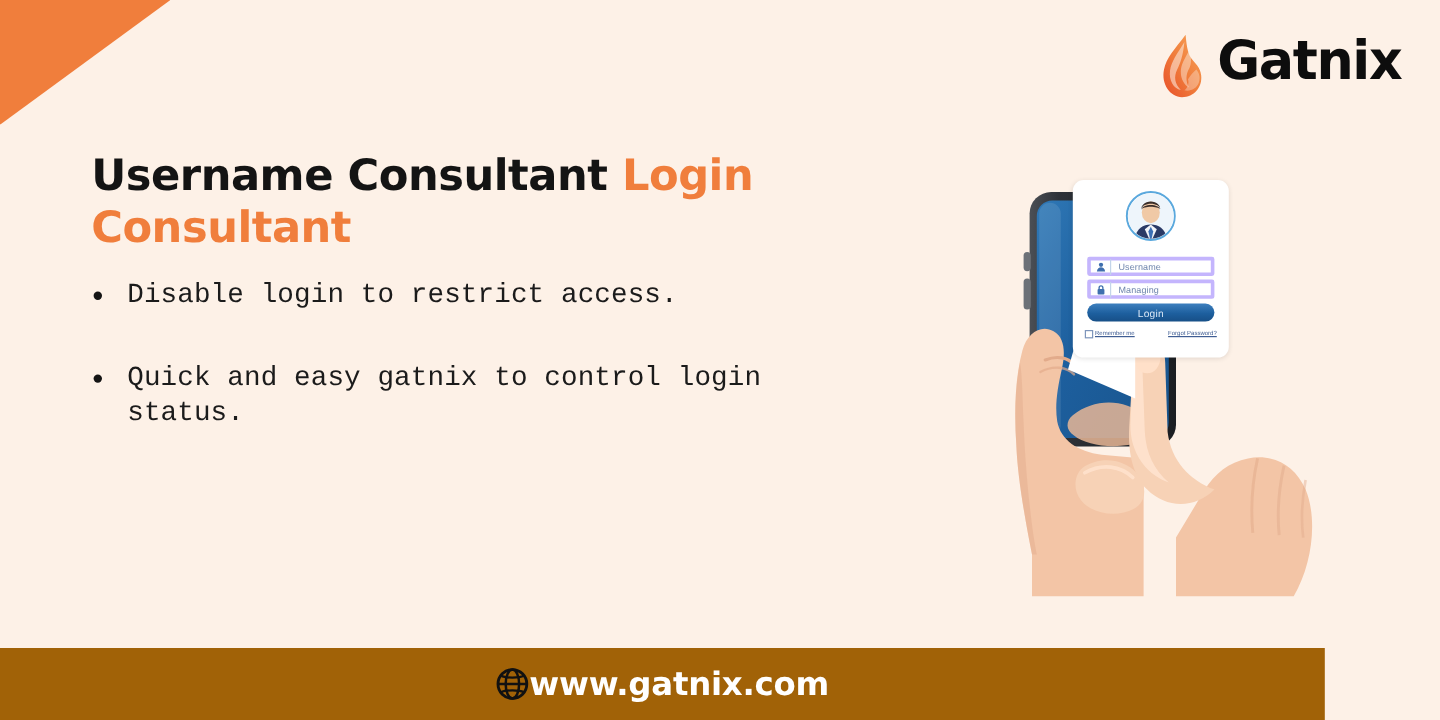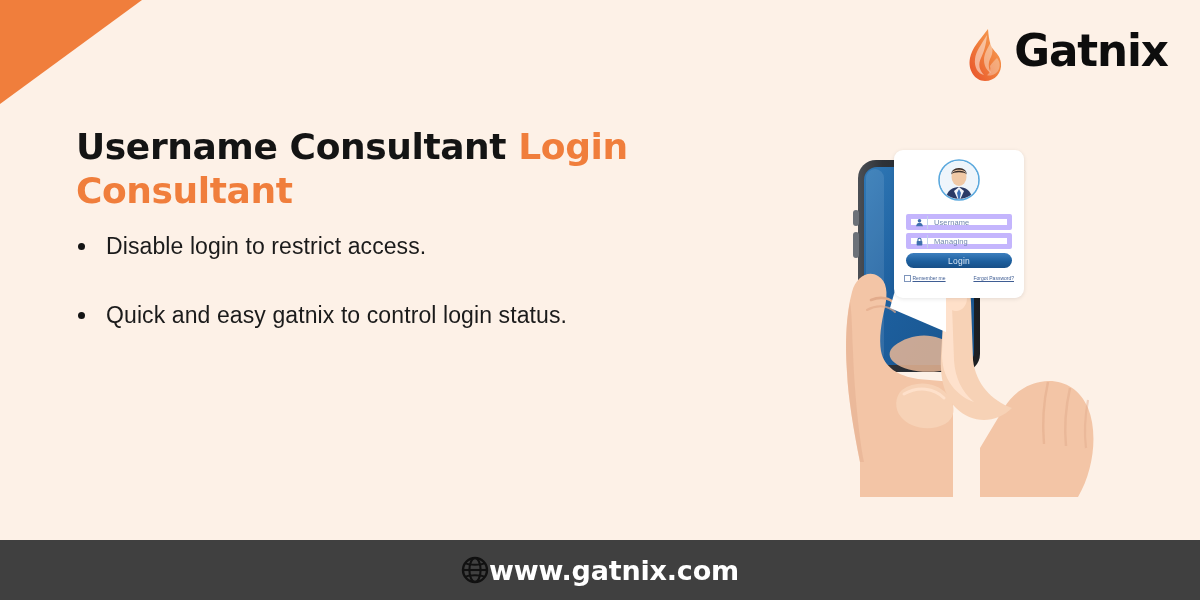--- a/index.html
+++ b/index.html
@@ -42,20 +42,21 @@
 
   
   .bullets{
     position:absolute;left:74px;top:232px;width:660px;
     list-style:none;margin:0;padding:0;
   }
   .bullets li{
     position:relative;padding-left:32px;margin-bottom:40px;
     font-size:23px;color:#1b1b1b;line-height:1.25;
     letter-spacing:.1px;
+    font-family:Liberation Mono, monospace;
   }
   .bullets li:last-child{margin-bottom:0;}
   .bullets li::before{
     content:"";position:absolute;left:4px;top:11px;
     width:7px;height:7px;border-radius:50%;background:#141414;
   }
 
   
   .illustration{position:absolute;left:748px;top:132px;width:360px;height:365px;}
   .illustration svg{width:100%;height:100%;display:block;}
@@ -65,21 +66,21 @@
     position:absolute;left:894px;top:150px;width:130px;height:148px;
     background:#ffffff;border-radius:9px;
     box-shadow:0 1px 4px rgba(0,0,0,.10);
   }
   .card-avatar{
     position:absolute;left:50%;top:8px;transform:translateX(-50%);
     width:44px;height:44px;
   }
   .card-field{
     position:absolute;left:12px;width:106px;height:16px;
-    border:5px solid #c4b5fd;background:#fff;border-radius:2px;
+    border:3px solid #c4b5fd;background:#fff;border-radius:2px;
     display:flex;align-items:center;box-sizing:border-box;
   }
   .card-field.username{top:64px;}
   .card-field.password{top:83px;}
   .field-icon{
     width:16px;height:13px;flex:none;
     display:flex;align-items:center;justify-content:center;
     border-right:1px solid #c3d4ea;
   }
   .field-icon svg{width:9px;height:9px;display:block;}
@@ -103,22 +104,22 @@
     width:4.5px;height:4.5px;border:1px solid #7e95bb;background:#fff;flex:none;
   }
   .remember-text{font-size:5px;color:#4f6punch;}
   .remember-text,.forgot-text{
     font-size:5px;color:#3f5d93;text-decoration:underline;
     font-family:"Liberation Sans",sans-serif;white-space:nowrap;
   }
 
   
   .footer{
-    position:absolute;left:0;bottom:0;width:1200px;height:60px;
-    background:#404040;display:flex;align-items:center;justify-content:center;gap:0;
+    position:absolute;left:0;bottom:0;width:1104px;height:60px;
+    background:#a16207;display:flex;align-items:center;justify-content:center;gap:0;
   }
   .globe-icon{width:28px;height:28px;display:block;}
   .footer-text{
     font-size:27px;font-weight:bold;color:#ffffff;letter-spacing:-.2px;
     font-family:"DejaVu Sans",sans-serif;
   }
 </style>
 </head>
 <body>
 

